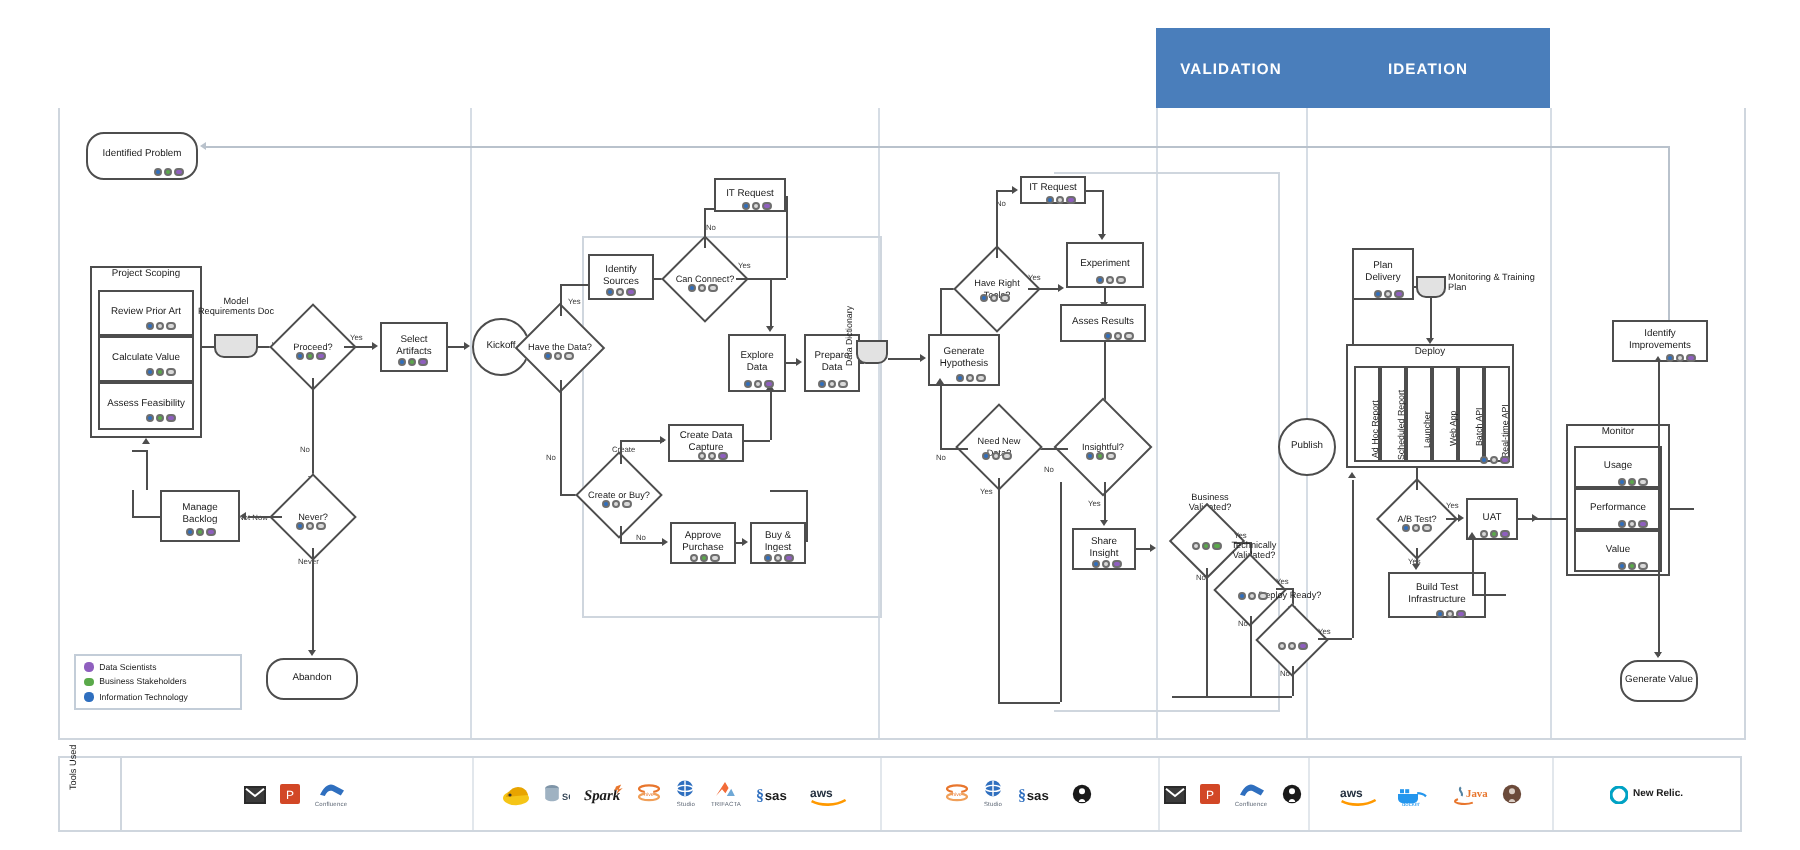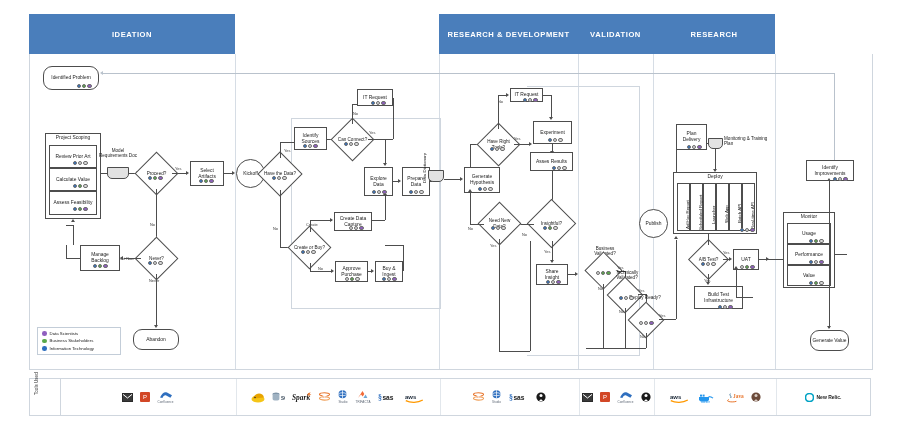--- a/index.html
+++ b/index.html
@@ -67,31 +67,25 @@
   .tools-cell:last-child{border-right:none;}
   .tool{display:flex;flex-direction:column;align-items:center;justify-content:center;height:22px;}
   .tool-glyph{display:flex;align-items:center;justify-content:center;}
   .tool-cap{font-size:3px;color:#5a6472;margin-top:.5px;letter-spacing:.1px;}
 </style>
 </head>
 <body>
 
 <div id="page">
 
-  <div class="hdr" style="left:29px;width:206px;">
-      <span>IDEATION</span>
-    </div>
-  <div class="hdr" style="left:439px;width:139px;">
-      <span>RESEARCH &amp; DEVELOPMENT</span>
-    </div>
   <div class="hdr" style="left:578px;width:75px;">
       <span>VALIDATION</span>
     </div>
   <div class="hdr" style="left:653px;width:122px;">
-      <span>RESEARCH</span>
+      <span>IDEATION</span>
     </div>
 
   <div class="lane-sep" style="left:235px;height:315px;"></div>
   <div class="lane-sep" style="left:439px;height:315px;"></div>
   <div class="lane-sep" style="left:578px;height:315px;"></div>
   <div class="lane-sep" style="left:653px;height:315px;"></div>
   <div class="lane-sep" style="left:775px;height:315px;"></div>
   <div class="outer-frame" style="left:29px;top:54px;width:842px;height:315px;border-top:none;"></div>
 
   <div class="node term" style="left:43px;top:66px;width:56px;height:24px;">

